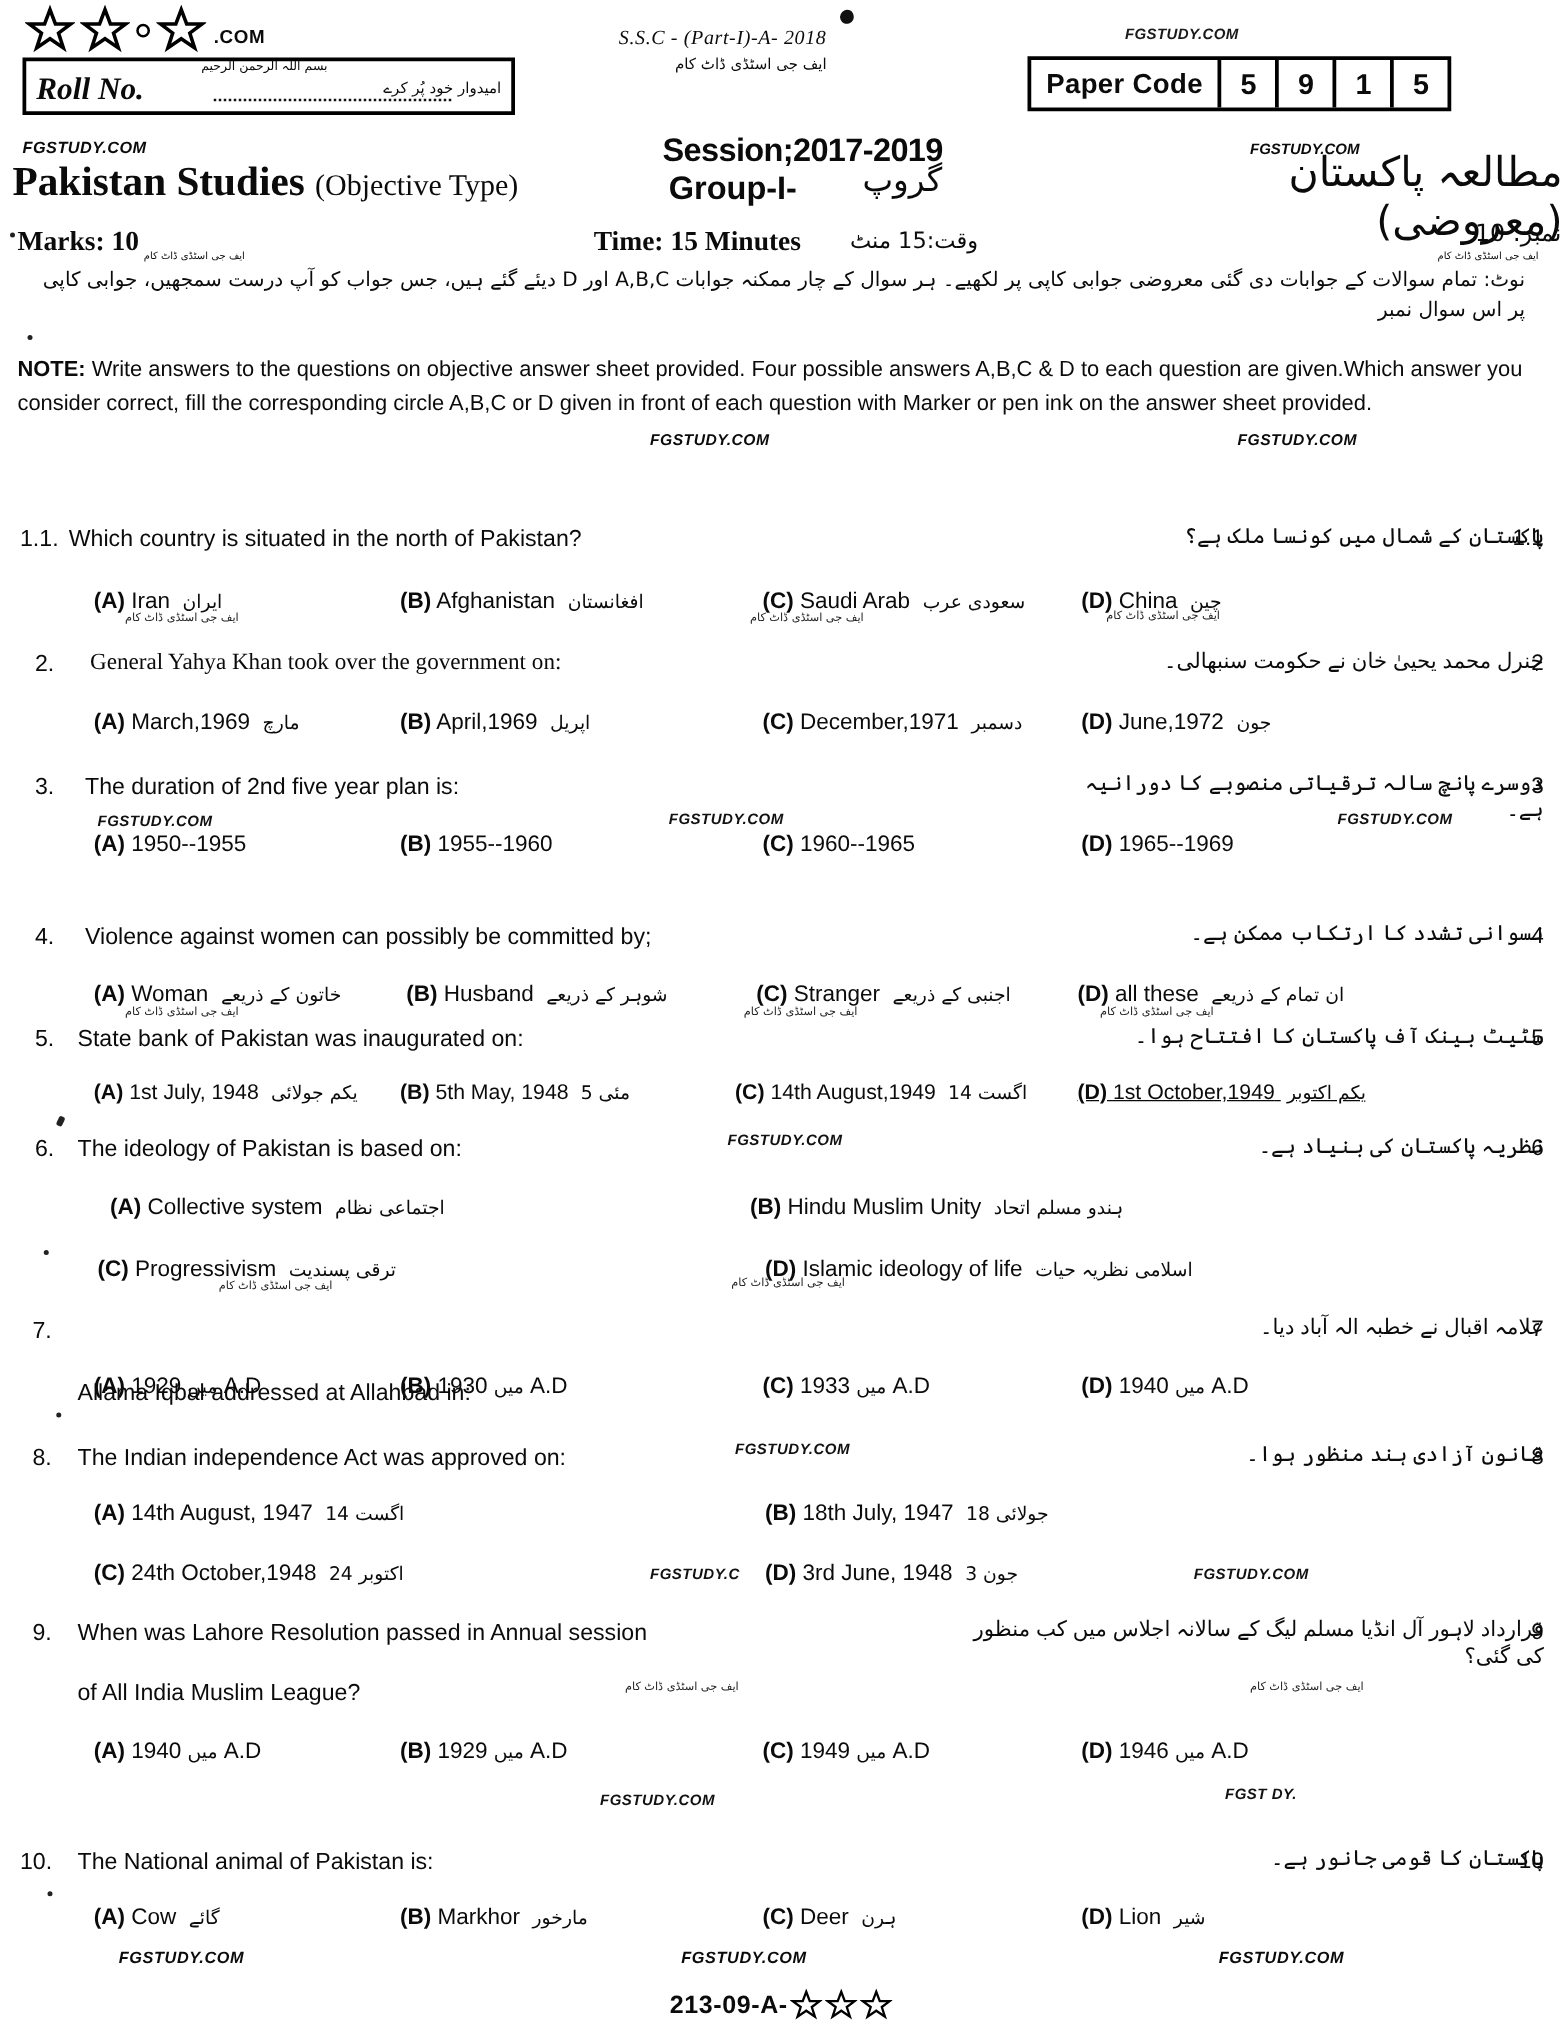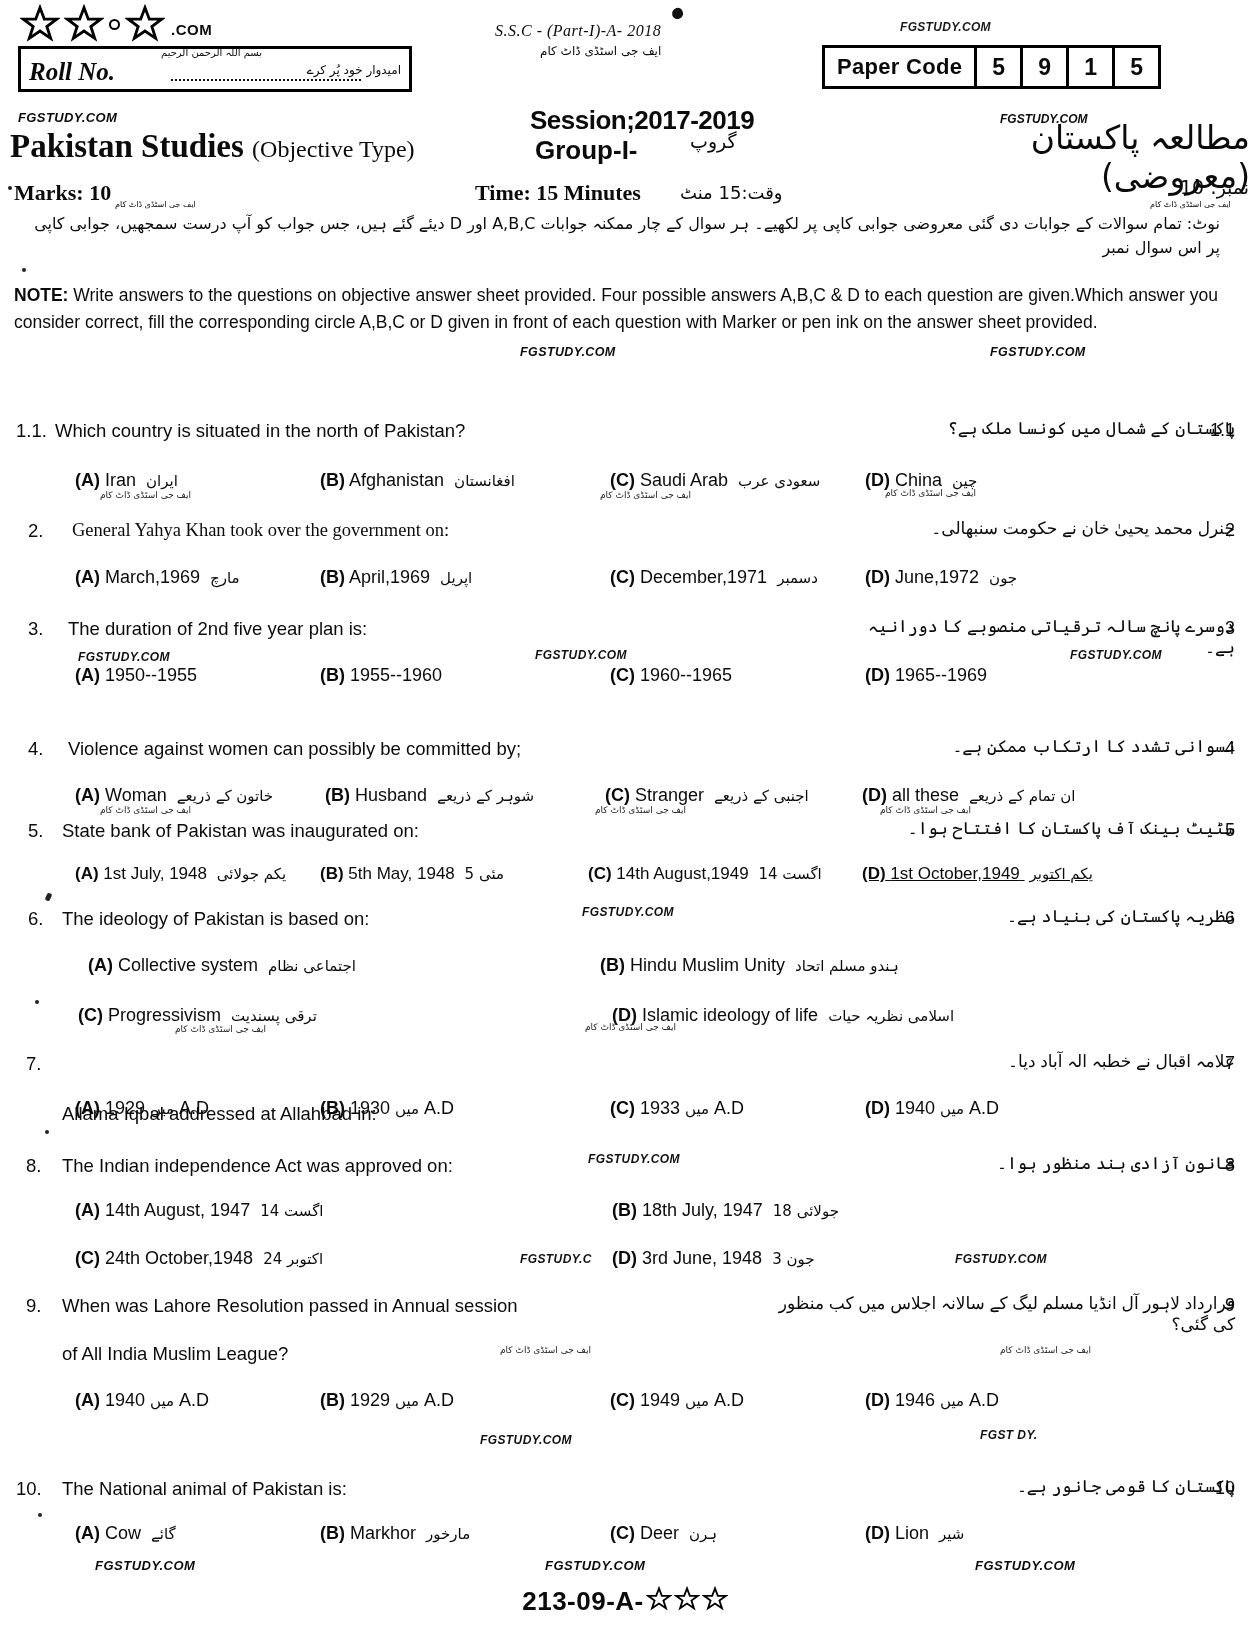--- a/index.html
+++ b/index.html
@@ -47,21 +47,21 @@
   .pcwrap{top:45px;left:822px;border:3px solid #000;display:flex;height:44px;box-sizing:border-box;}
   .pclabel{display:flex;align-items:center;padding:0 12px;font-weight:bold;font-size:22px;letter-spacing:0.3px;}
   .pcdigit{width:43px;border-left:3px solid #000;display:flex;align-items:center;justify-content:center;font-weight:bold;font-size:23px;}
   .fg-pc{top:20px;left:900px;font-size:12px;font-weight:bold;font-style:italic;letter-spacing:0.3px;color:#1a1a1a;}
 
   
   .fg-title{top:110px;left:18px;font-size:13px;font-weight:bold;font-style:italic;letter-spacing:0.4px;}
   .title{top:128px;left:10px;font-family:"Liberation Serif",serif;font-weight:bold;font-size:33px;}
   .title .obj{font-weight:normal;font-size:24px;}
   .group{top:135px;left:535px;font-weight:bold;font-size:26px;}
-  .groupur{top:130px;left:690px;font-size:19px;}
+  .groupur{top:130px;left:690px;font-size:26px;}
   .urtitle{top:118px;left:880px;font-size:33px;font-family:"DejaVu Sans",sans-serif;direction:rtl;}
   .fg-urtitle{top:112px;left:1000px;font-size:12px;font-weight:bold;font-style:italic;}
 
   .marks{top:180px;left:14px;font-family:"Liberation Serif",serif;font-weight:bold;font-size:22px;}
   .time{top:180px;left:475px;font-family:"Liberation Serif",serif;font-weight:bold;font-size:22px;}
   .timeur{top:182px;left:680px;font-size:18px;}
   .numur{top:176px;left:1180px;font-size:19px;direction:rtl;}
 
   
   .noteur1{top:212px;left:30px;width:1190px;text-align:right;font-size:16px;line-height:1.5;}
@@ -80,21 +80,21 @@
   .qur{position:absolute;font-size:17px;text-align:right;direction:rtl;}
   .opt{position:absolute;font-size:18px;white-space:nowrap;}
   .opt b{font-weight:bold;}
   .opt .u{font-family:"DejaVu Sans",sans-serif;font-size:15px;direction:rtl;margin-left:5px;}
   .optur-small{position:absolute;font-size:9px;direction:rtl;color:#222;}
   .wm{position:absolute;font-size:12px;font-weight:bold;font-style:italic;letter-spacing:0.4px;color:#111;}
   .speck{position:absolute;background:#222;border-radius:50%;}
 
   
   .footer{position:absolute;bottom:8px;left:0;width:1250px;text-align:center;}
-  .footcode{font-size:26px;font-weight:bold;font-family:"Liberation Sans",sans-serif;letter-spacing:0.5px;display:inline-flex;align-items:flex-start;gap:2px;}
+  .footcode{font-size:20px;font-weight:bold;font-family:"Liberation Sans",sans-serif;letter-spacing:0.5px;display:inline-flex;align-items:center;gap:2px;}
   .fstar{width:26px;height:26px;}
   .fgb1{position:absolute;bottom:52px;left:95px;font-size:13px;font-weight:bold;font-style:italic;letter-spacing:0.5px;}
   .fgb2{position:absolute;bottom:52px;left:545px;font-size:13px;font-weight:bold;font-style:italic;letter-spacing:0.5px;}
   .fgb3{position:absolute;bottom:52px;left:975px;font-size:13px;font-weight:bold;font-style:italic;letter-spacing:0.5px;}
 </style>
 </head>
 <body>
 
 <div class="page">
 

